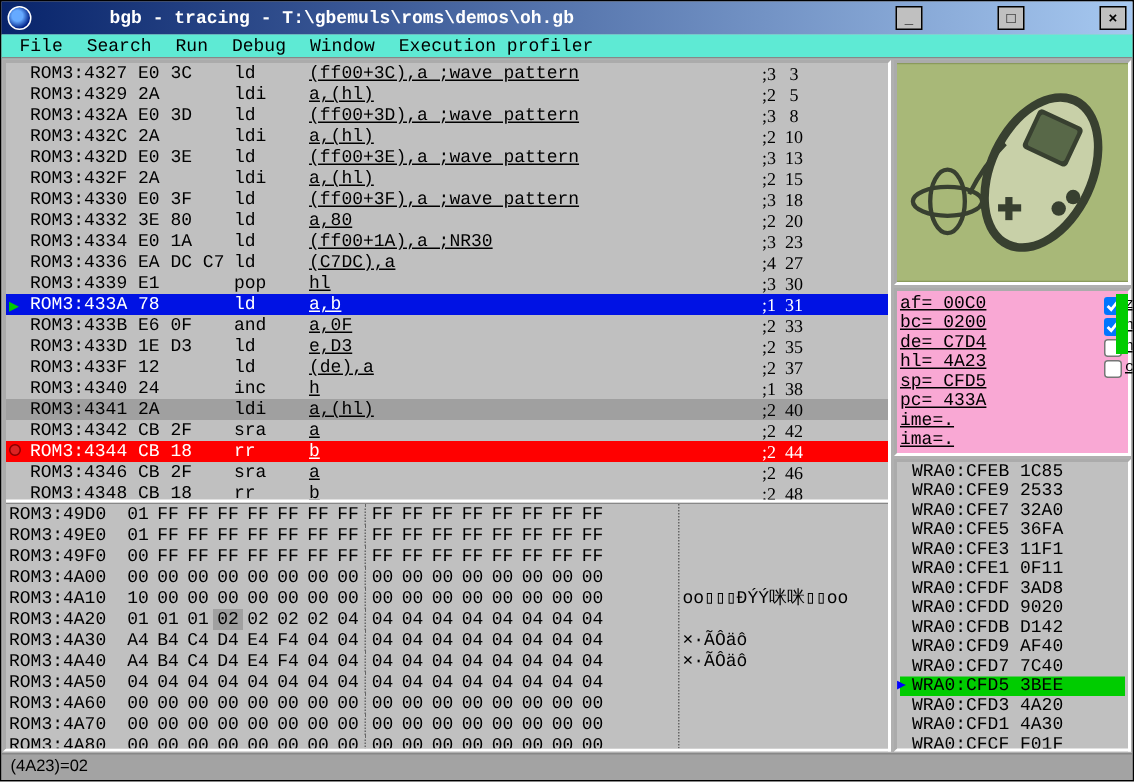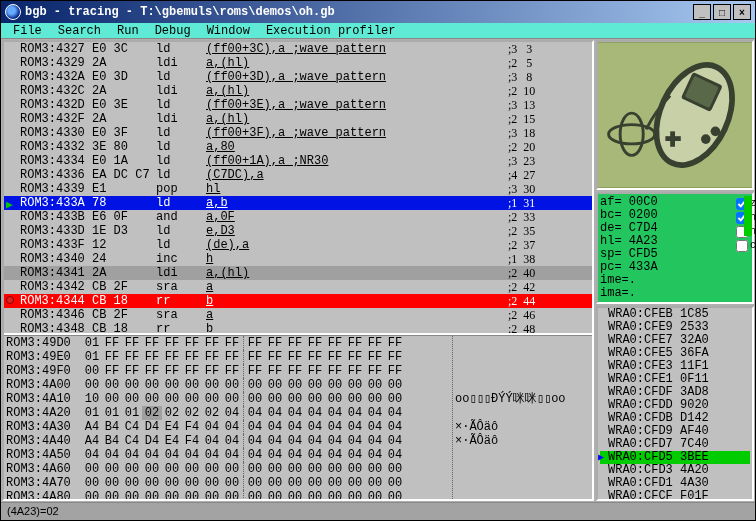--- a/index.html
+++ b/index.html
@@ -1,18 +1,18 @@
 <!DOCTYPE html>
 <html><head>
 <meta charset="utf-8">
 <style>
 * { margin:0; padding:0; box-sizing:border-box; font-family:"Courier New",monospace; font-size:12px; }
 body { background:#b0b0b0; width:756px; height:521px; overflow:hidden; }
 .win { width:756px; height:521px; background:#c0c0c0; border:1px solid #000; display:flex; flex-direction:column; }
-.titlebar { height:22px; background:linear-gradient(to right,#08246b,#a6c8f0); color:#fff; display:flex; align-items:center; padding:0 4px; font-family:Tahoma,sans-serif; font-size:11px; font-weight:bold; }
+.titlebar { height:22px; background:linear-gradient(to right,#08246b,#a6c8f0); color:#fff; display:flex; align-items:center; padding:0 4px; font-family:Tahoma,sans-serif; font-size:11px; font-weight:bold;gap:48px; }
 .titlebar .icon { width:16px; height:16px; margin-right:4px; background:radial-gradient(circle at 40% 40%,#6af 30%,#028 70%); border-radius:50%; border:1px solid #fff; }
 .titlebar .sp { flex:1; }
 .tbtn { width:18px; height:16px; margin-left:2px; background:#c0c0c0; border:1px solid #000; display:flex; align-items:center; justify-content:center; color:#000; font-size:10px; font-family:sans-serif; }
 .menubar { height:16px; background:#5eead4; display:flex; align-items:center; padding:0 4px; font-family:Tahoma,sans-serif; font-size:11px; border-bottom:1px solid #888; }
 .menubar span { padding:2px 8px; cursor:default; }
 .content { flex:1; display:flex; background:#b0b0b0; overflow:hidden; }
 .leftcol { flex:1; display:flex; flex-direction:column; border:2px inset #fff; margin:1px; overflow:hidden; }
 .rightcol { width:160px; display:flex; flex-direction:column; }
 .pane { background:#c0c0c0; font-family:"Courier New",monospace; font-size:12px; line-height:14px; white-space:pre; overflow:hidden; }
 .disasm { flex:1; border-bottom:2px inset #fff; position:relative; }
@@ -29,21 +29,21 @@
 .marker.red { background:#d22; border-radius:50%; border:1px solid #800; width:8px; height:8px; }
 .hex { flex:0 0 164px; border-top:1px solid #888; display:flex; }
 .hexleft { flex:1; white-space:pre; overflow:hidden; padding:0 2px; }
 .hexright { width:140px; white-space:pre; overflow:hidden; border-left:1px dotted #666; padding:0 2px; }
 .hexline { height:14px; }
 .hexline .byte { display:inline-block; width:20px; text-align:center; }
 .hexline .byte.hl { background:#a0a0a0; }
 .hexaddr { display:inline-block; width:76px; }
 .preview { height:150px; border:2px inset #fff; margin:1px; background:#8a9a5b; display:flex; align-items:center; justify-content:center; overflow:hidden; }
 .preview svg { width:100%; height:100%; }
-.regs { border:2px inset #fff; margin:1px; background:#22c55e; font-size:11px; line-height:13px; padding:2px; display:flex; }
+.regs { border:2px inset #fff; margin:1px; background:#f9a8d4; font-size:11px; line-height:13px; padding:2px; display:flex;text-decoration:underline; }
 .regcol { flex:1; white-space:pre; }
 .chk { width:14px; display:flex; flex-direction:column; gap:1px; padding-top:1px; }
 .chk input { width:12px; height:12px; }
 .chk label { font-size:10px; text-align:center; }
 .stack { flex:1; border:2px inset #fff; margin:1px; background:#c0c0c0; overflow:hidden; white-space:pre; font-size:11px; line-height:13px; padding:0 2px; position:relative; }
 .srow { height:13px; padding-left:8px; }
 .srow.hl { background:#0c0; }
 .sarrow { position:absolute; left:0; color:#00f; font-size:10px; }
 .status { height:18px; background:#a3a3a3; border-top:1px solid #888; font-family:Tahoma,sans-serif; font-size:11px; padding:2px 6px; }
 .bar { position:absolute; right:0; top:2px; width:8px; height:40px; background:#0c0; }

